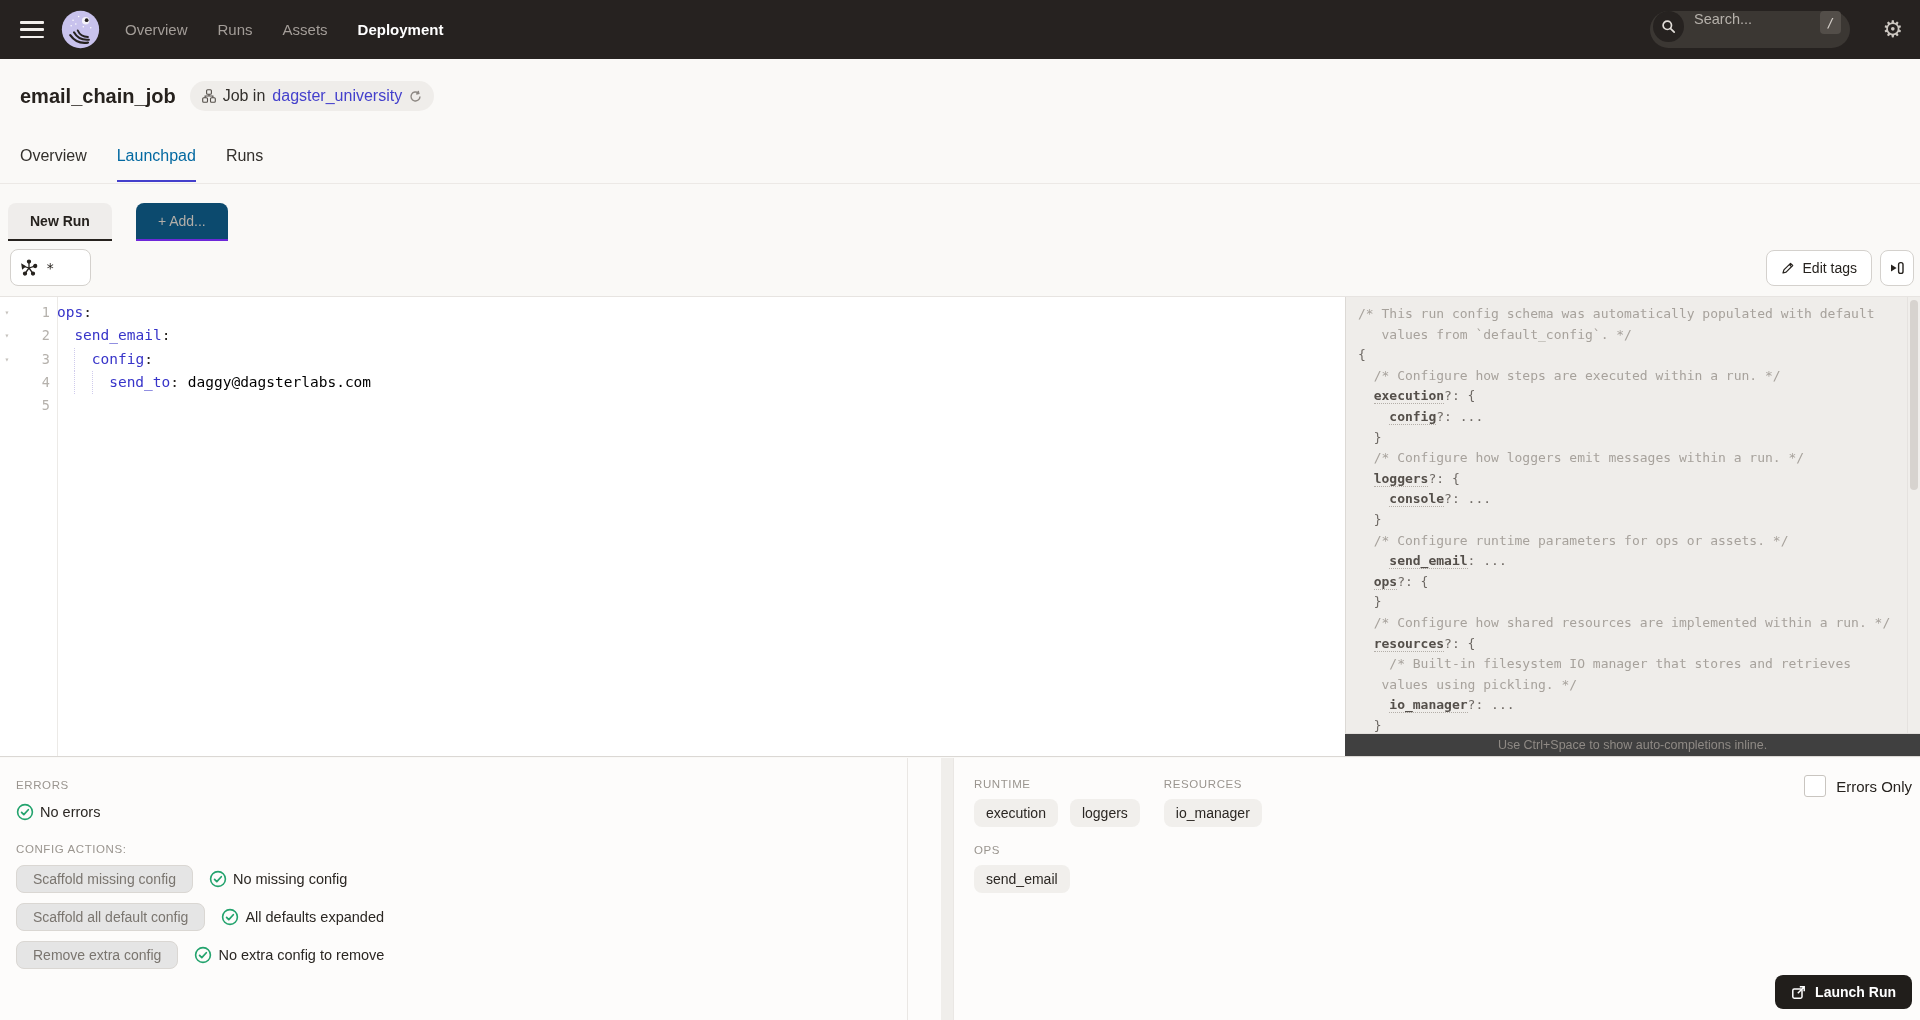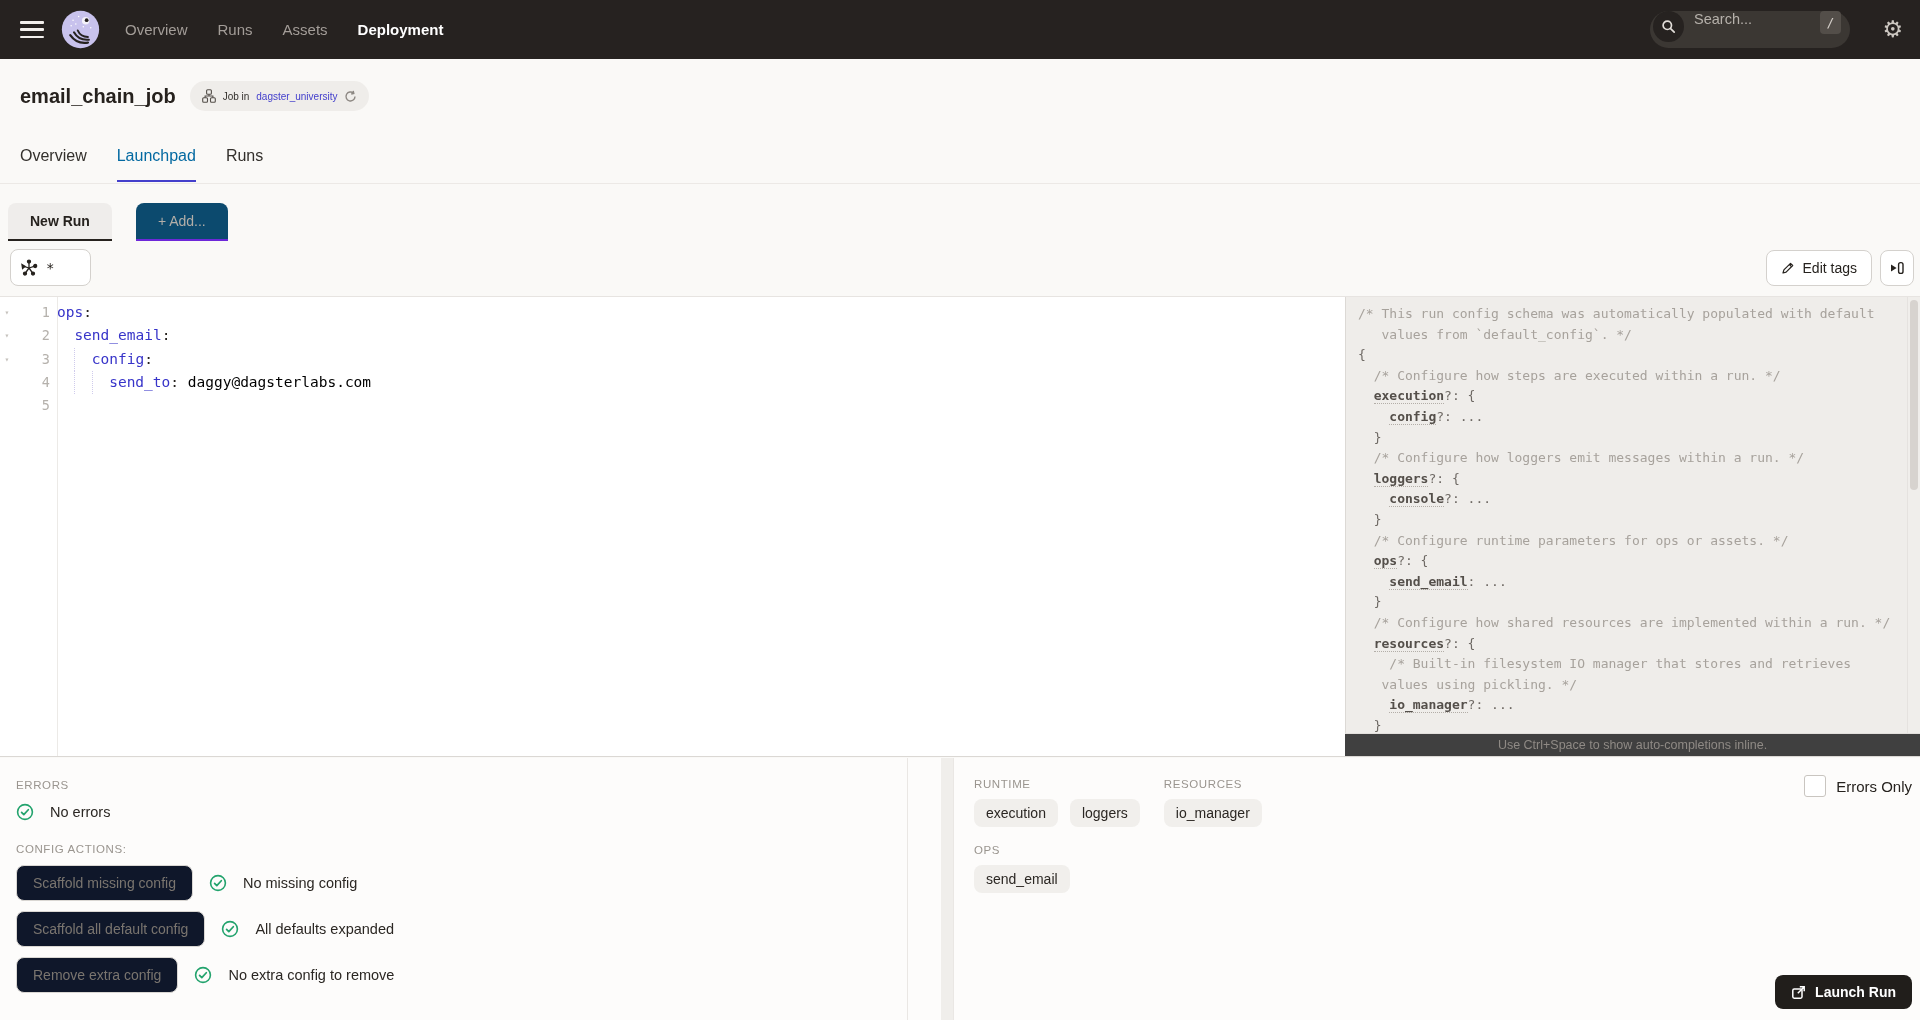--- a/index.html
+++ b/index.html
@@ -26,21 +26,21 @@
                    display:flex; align-items:center; justify-content:center; }
   .search-text { flex:1; margin-left:10px; font-size:14.5px; color:#B6B1AB; }
   .search-key { margin-right:9px; width:21px; height:23px; border-radius:4px; background:#534E49;
                 color:#D3CEC8; font:13px "DejaVu Sans Mono", monospace; text-align:center; line-height:23px; }
   .gear { position:absolute; right:17px; top:15px; font-size:23px; line-height:28px; color:#CCC7C1; cursor:pointer; }
 
   
   .page-header { position:absolute; top:81px; left:20px; display:flex; align-items:center; gap:14px; }
   .page-title { font-size:20px; font-weight:700; }
   .job-badge { height:30px; background:#EFEDEA; border-radius:15px; display:flex; align-items:center;
-               gap:7px; padding:0 12px; font-size:10px; color:#33302C; }
+               gap:7px; padding:0 12px; font-size:16px; color:#33302C; }
   .job-badge .link { color:#4440CC; cursor:pointer; }
 
   
   .page-tabs { position:absolute; top:147px; left:20px; display:flex; gap:30px; font-size:16px; }
   .page-tab { padding-bottom:15px; color:#33302C; cursor:pointer; }
   .page-tab.active { color:#0369a1; border-bottom:2px solid #4440CC; }
   .tabs-rule { position:absolute; top:183px; left:0; right:0; height:1px; background:#ECE9E6; }
 
   
   .run-tabs { position:absolute; top:203px; left:8px; display:flex; gap:24px; }
@@ -85,24 +85,24 @@
                  border-top:1px solid #E3E0DD; text-align:center; line-height:22px; font-size:12.5px; color:#8F8A85; }
   .schema-scrollbar { position:absolute; right:0; top:0; bottom:23px; width:13px; background:#F0EEEB;
                       border-left:1px solid #E5E2DF; cursor:pointer; }
   .schema-thumb { position:absolute; right:2px; top:3px; width:8px; height:190px; background:#D7D3CF; border-radius:4px; }
 
   
   .bottom { position:absolute; top:758px; left:0; right:0; bottom:0; background:#FDFCFB; }
   .bottom-left { position:absolute; left:0; top:0; bottom:0; width:908px; border-right:1px solid #EAE7E4;
                  padding:21px 0 0 16px; }
   .section-label { font-size:11.5px; letter-spacing:0.6px; color:#9A958F; }
-  .status-row { display:flex; align-items:center; gap:16px; font-size:14.5px; color:#2B2723; margin-top:12px; }
+  .status-row { display:flex; align-items:center; gap:6px; font-size:14.5px; color:#2B2723; margin-top:12px; }
   .actions-label { margin-top:22px; }
   .action-row { display:flex; align-items:center; gap:16px; margin-top:10px; }
-  .action-btn { height:36px; padding:0 16px; border:1px solid #DAD7D3; border-radius:8px; background:#0f172a;
+  .action-btn { height:28px; padding:0 16px; border:1px solid #DAD7D3; border-radius:8px; background:#e5e5e5;
                 color:#7A756F; font-size:14px; display:flex; align-items:center; cursor:pointer; }
   .splitter-strip { position:absolute; left:941px; top:0; bottom:0; width:12px; background:#F0EEEB; cursor:col-resize; }
   .bottom-right { position:absolute; left:953px; right:0; top:0; bottom:0; border-left:1px solid #EAE7E4;
                   padding:20px 0 0 20px; }
   .groups-row { display:flex; gap:24px; }
   .chip-row { display:flex; gap:12px; margin-top:9px; }
   .chip { height:28px; background:#F1EFEC; border-radius:8px; padding:0 12px; display:flex; align-items:center;
           font-size:14px; color:#2B2723; cursor:pointer; }
   .group-ops { margin-top:17px; }
   .errors-only { position:absolute; top:17px; right:8px; display:flex; align-items:center; gap:10px;
@@ -252,22 +252,22 @@
       <div class="schema-line"><span class="s-plain">{</span></div>
       <div class="schema-line"><span class="s-comment">  /* Configure how steps are executed within a run. */</span></div>
       <div class="schema-line"><span class="s-plain">  </span><span class="s-key">execution</span><span class="s-plain">?: {</span></div>
       <div class="schema-line"><span class="s-plain">    </span><span class="s-key">config</span><span class="s-plain">?: ...</span></div>
       <div class="schema-line"><span class="s-plain">  }</span></div>
       <div class="schema-line"><span class="s-comment">  /* Configure how loggers emit messages within a run. */</span></div>
       <div class="schema-line"><span class="s-plain">  </span><span class="s-key">loggers</span><span class="s-plain">?: {</span></div>
       <div class="schema-line"><span class="s-plain">    </span><span class="s-key">console</span><span class="s-plain">?: ...</span></div>
       <div class="schema-line"><span class="s-plain">  }</span></div>
       <div class="schema-line"><span class="s-comment">  /* Configure runtime parameters for ops or assets. */</span></div>
+      <div class="schema-line"><span class="s-plain">    </span><span class="s-key">send_email</span><span class="s-plain">: ...</span></div>
       <div class="schema-line"><span class="s-plain">  </span><span class="s-key">ops</span><span class="s-plain">?: {</span></div>
-      <div class="schema-line"><span class="s-plain">    </span><span class="s-key">send_email</span><span class="s-plain">: ...</span></div>
       <div class="schema-line"><span class="s-plain">  }</span></div>
       <div class="schema-line"><span class="s-comment">  /* Configure how shared resources are implemented within a run. */</span></div>
       <div class="schema-line"><span class="s-plain">  </span><span class="s-key">resources</span><span class="s-plain">?: {</span></div>
       <div class="schema-line"><span class="s-comment">    /* Built-in filesystem IO manager that stores and retrieves</span></div>
       <div class="schema-line"><span class="s-comment">   values using pickling. */</span></div>
       <div class="schema-line"><span class="s-plain">    </span><span class="s-key">io_manager</span><span class="s-plain">?: ...</span></div>
       <div class="schema-line"><span class="s-plain">  }</span></div>
     </div>
   <div class="schema-scrollbar">
     <div class="schema-thumb"></div>

